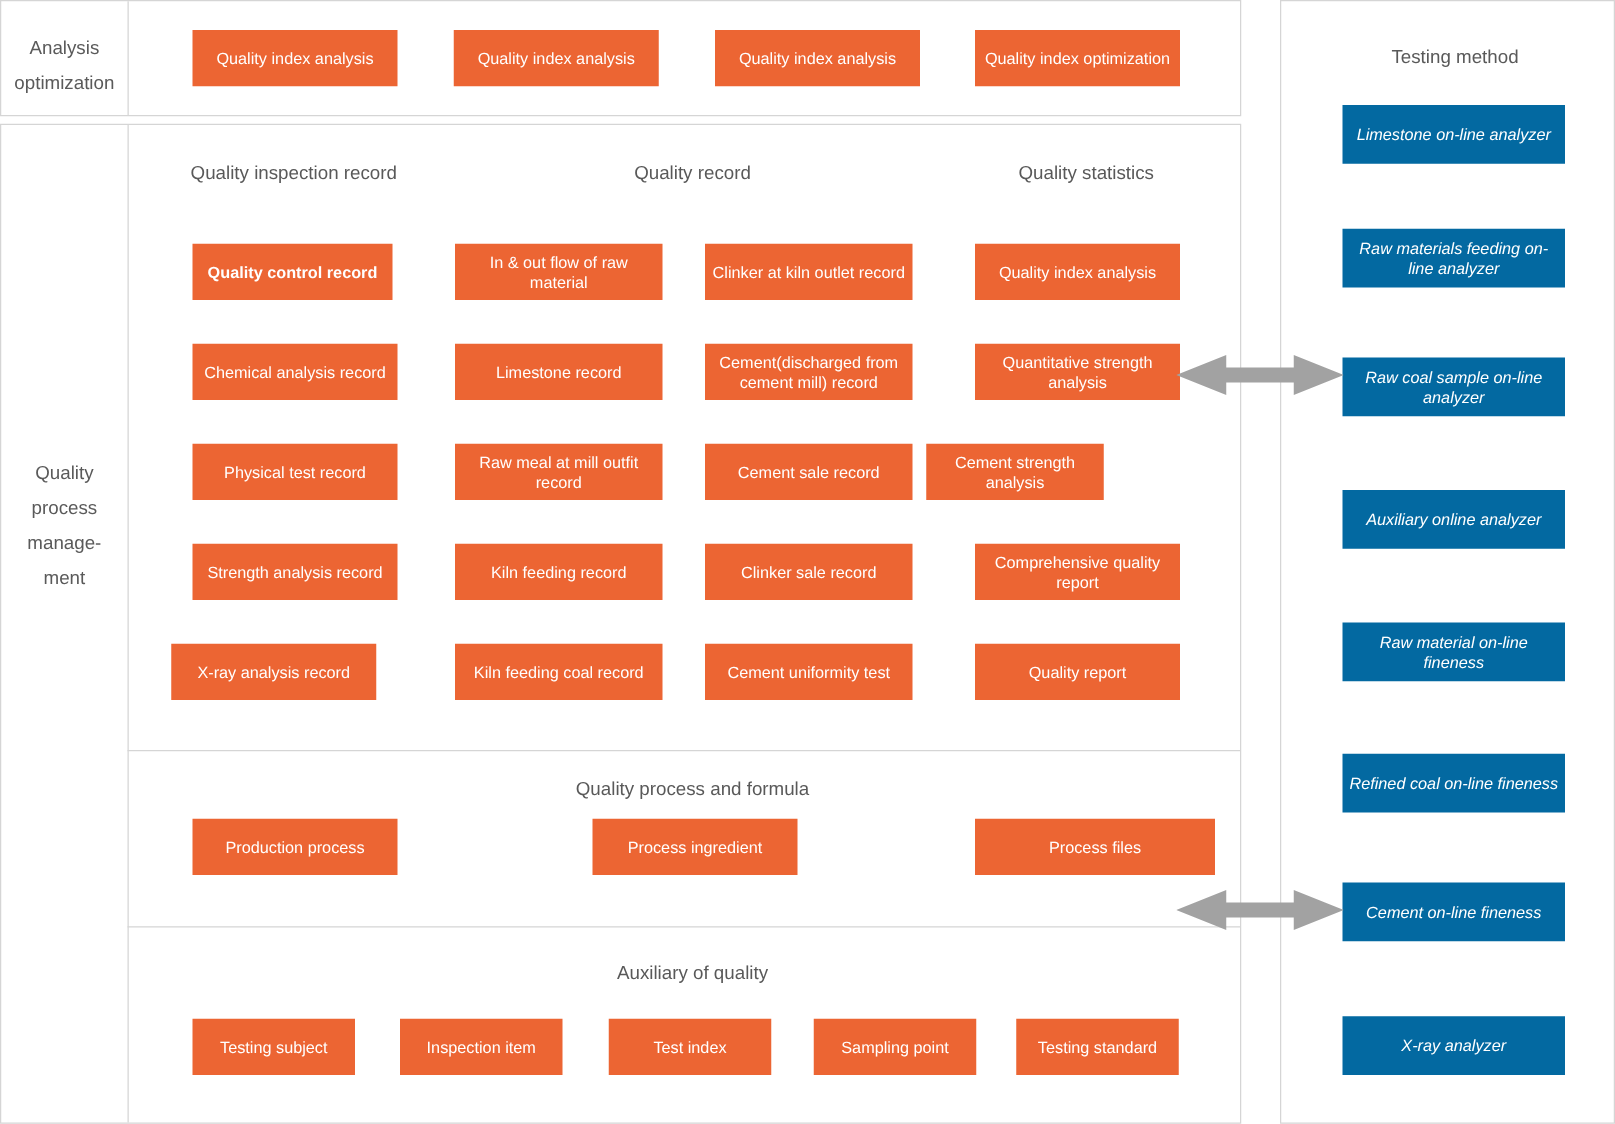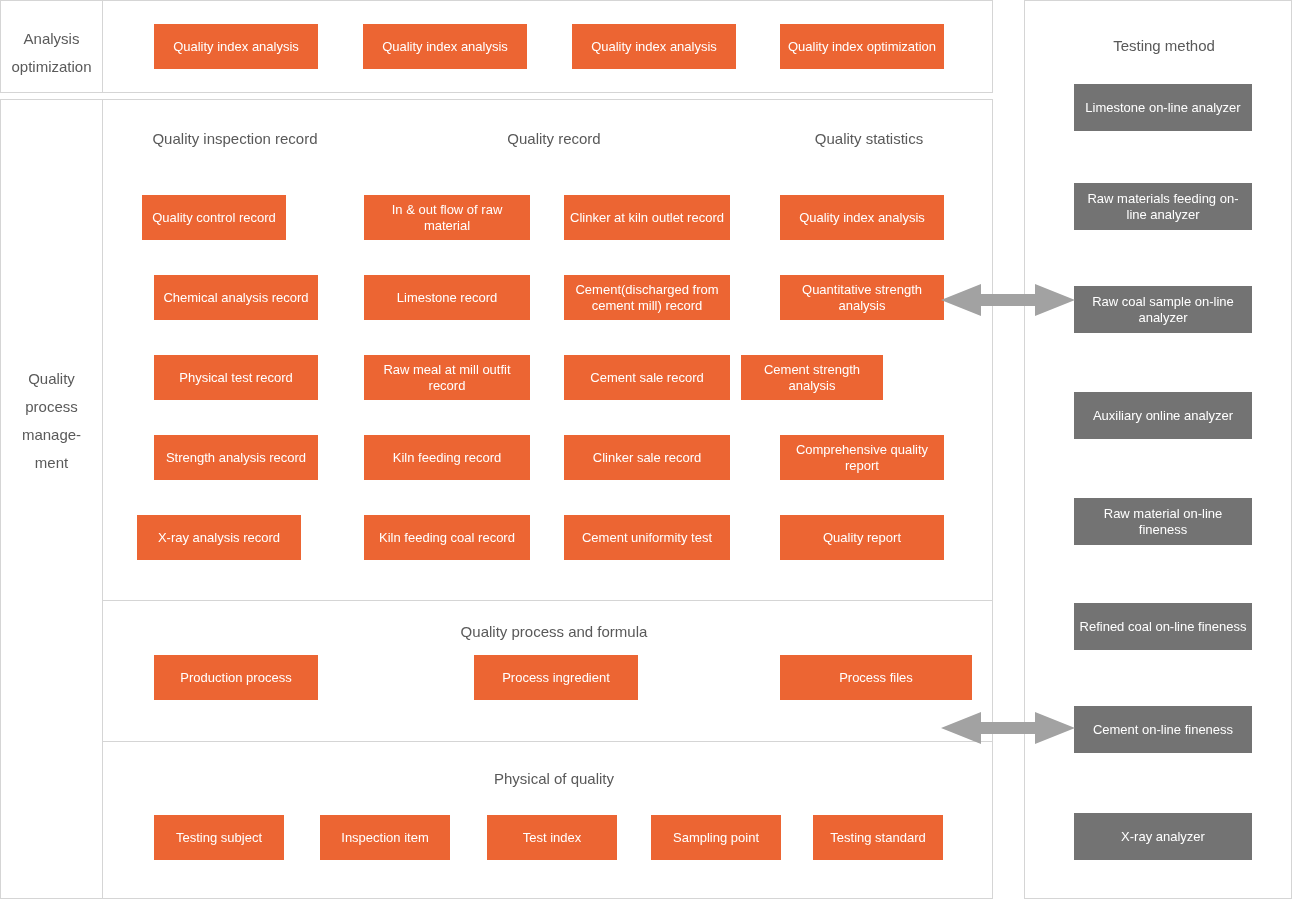--- a/index.html
+++ b/index.html
@@ -77,21 +77,21 @@
     align-items: center;
     justify-content: center;
     text-align: center;
     color: #ffffff;
     font-size: 13px;
     line-height: 16px;
     padding: 2px 5px;
     overflow: hidden;
   }
   .box.orange { background: #EC6533; }
-  .box.grey   { background: #737373; }
+  .box.grey   { background: #0369a1; font-style: italic; }
 
   
   .arrow-wrap {
     position: absolute;
     pointer-events: none;
   }
   .arrow-wrap svg { display: block; }
 </style>
 </head>
 <body>
@@ -118,21 +118,21 @@
   <div class="vdivider"></div>
   <div class="hdivider" style="top:500px;"></div>
   <div class="hdivider" style="top:641px;"></div>
 
   <div class="row-label" style="top:240px;margin-top:25px;">Quality process manage- ment</div>
 
   <div class="section-title" style="left:234px; top:30px;">Quality inspection record</div>
   <div class="section-title" style="left:553px; top:30px;">Quality record</div>
   <div class="section-title" style="left:868px; top:30px;">Quality statistics</div>
 
-  <div class="box orange" style="left:141px; top:95px;  width:144px; height:45px;">
+  <div class="box orange" style="left:153px; top:95px;  width:160px; height:45px;font-weight:bold;">
       <span>Quality control record</span>
     </div>
   <div class="box orange" style="left:153px; top:175px; width:164px; height:45px;">
       <span>Chemical analysis record</span>
     </div>
   <div class="box orange" style="left:153px; top:255px; width:164px; height:45px;">
       <span>Physical test record</span>
     </div>
   <div class="box orange" style="left:153px; top:335px; width:164px; height:45px;">
       <span>Strength analysis record</span>
@@ -193,21 +193,21 @@
   <div class="box orange" style="left:153px; top:555px; width:164px; height:45px;">
       <span>Production process</span>
     </div>
   <div class="box orange" style="left:473px; top:555px; width:164px; height:45px;">
       <span>Process ingredient</span>
     </div>
   <div class="box orange" style="left:779px; top:555px; width:192px; height:45px;">
       <span>Process files</span>
     </div>
 
-  <div class="section-title" style="left:553px; top:670px;">Physical of quality</div>
+  <div class="section-title" style="left:553px; top:670px;">Auxiliary of quality</div>
   <div class="box orange" style="left:153px; top:715px; width:130px; height:45px;">
       <span>Testing subject</span>
     </div>
   <div class="box orange" style="left:319px; top:715px; width:130px; height:45px;">
       <span>Inspection item</span>
     </div>
   <div class="box orange" style="left:486px; top:715px; width:130px; height:45px;">
       <span>Test index</span>
     </div>
   <div class="box orange" style="left:650px; top:715px; width:130px; height:45px;">

